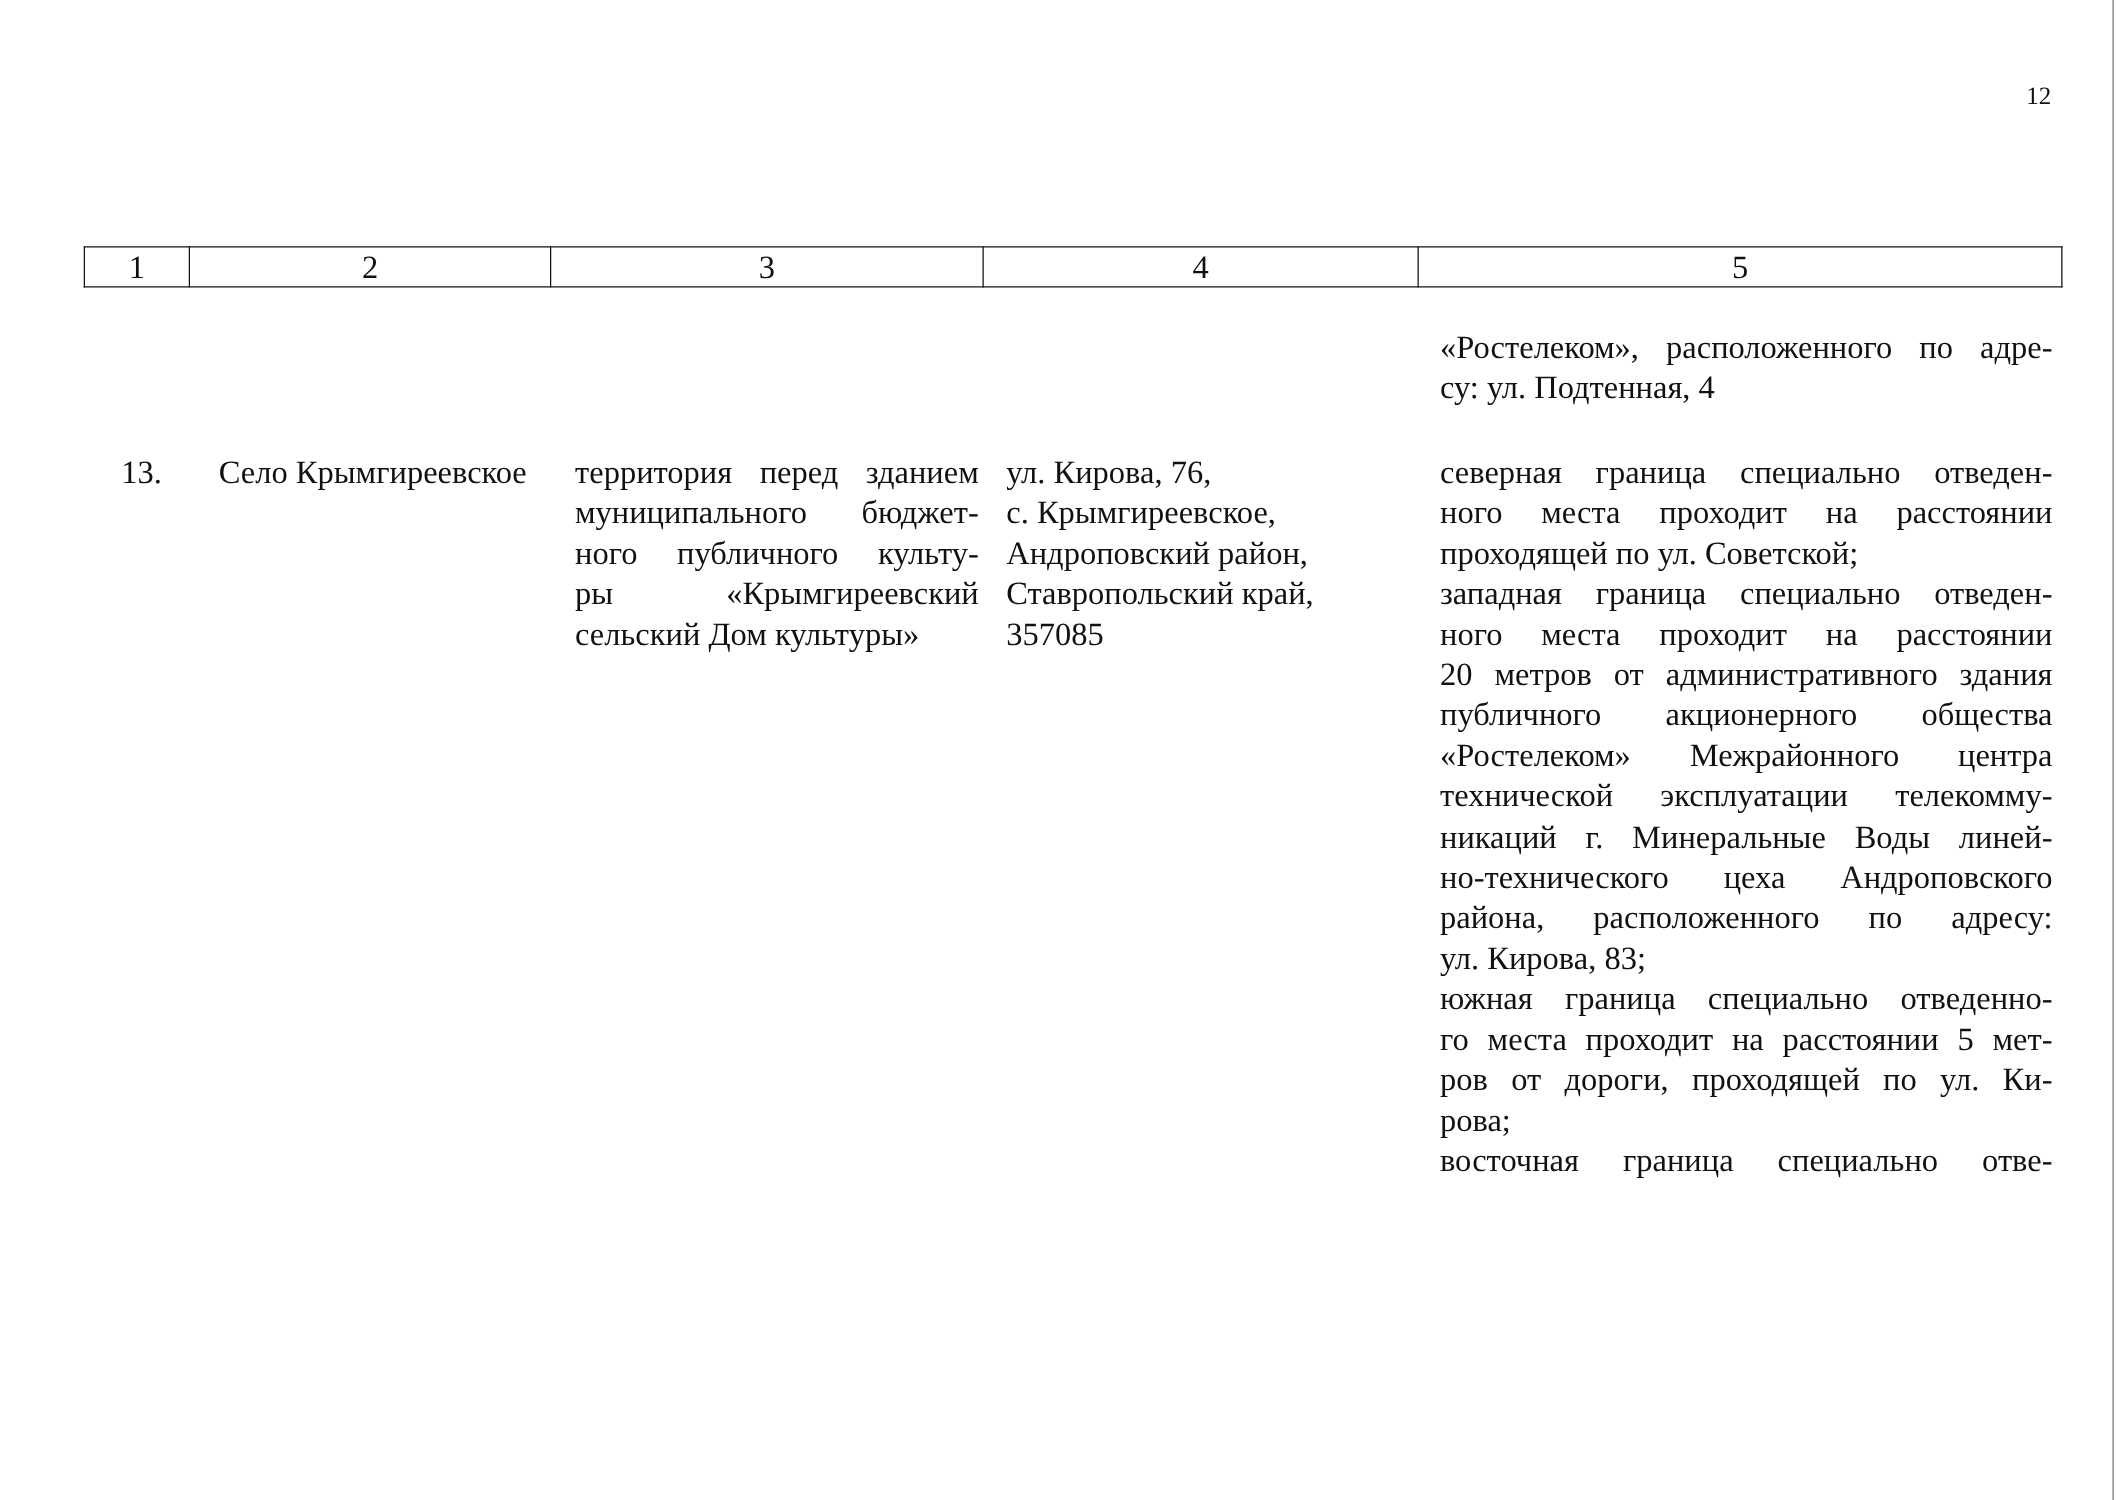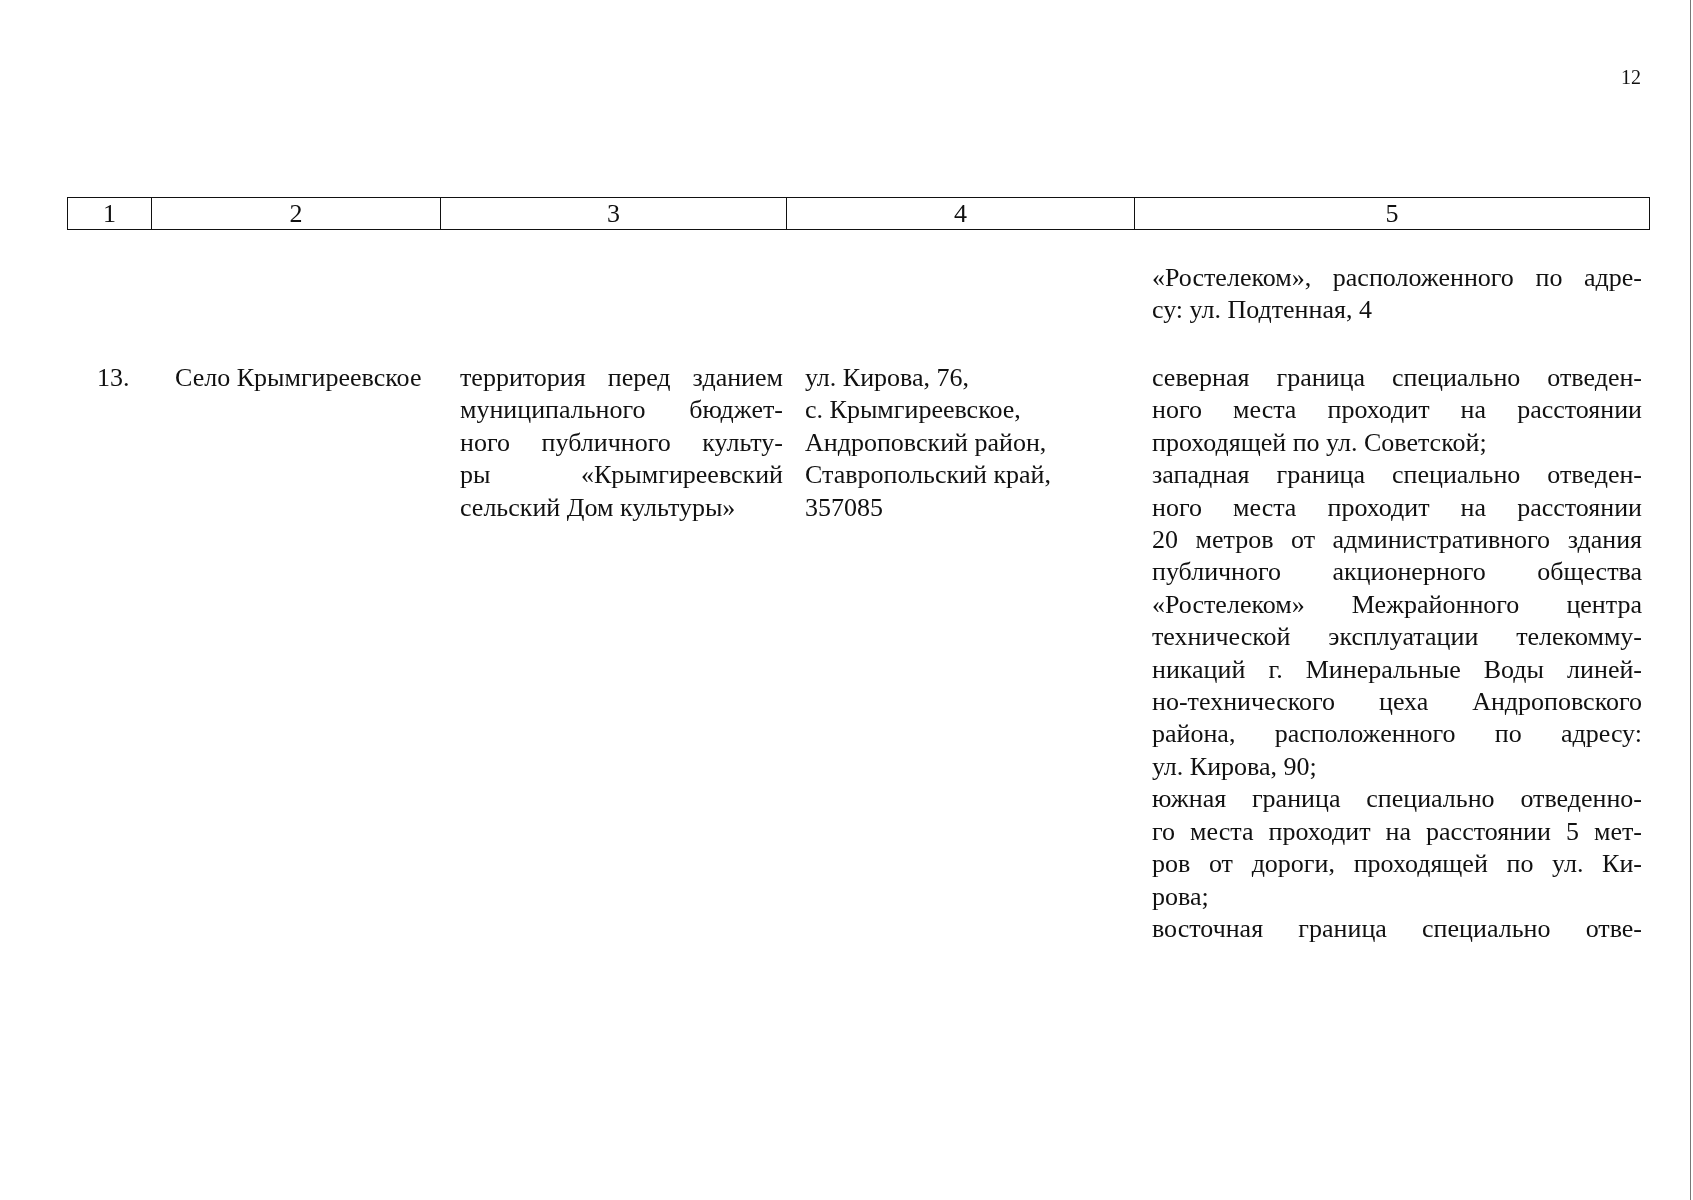--- a/index.html
+++ b/index.html
@@ -62,19 +62,19 @@
   <span class="jline last">проходящей по ул. Советской;</span>
   <span class="jline">западная граница специально отведен-</span>
   <span class="jline">ного места проходит на расстоянии</span>
   <span class="jline">20 метров от административного здания</span>
   <span class="jline">публичного акционерного общества</span>
   <span class="jline">«Ростелеком» Межрайонного центра</span>
   <span class="jline">технической эксплуатации телекомму-</span>
   <span class="jline">никаций г. Минеральные Воды линей-</span>
   <span class="jline">но-технического цеха Андроповского</span>
   <span class="jline">района, расположенного по адресу:</span>
-  <span class="jline last">ул. Кирова, 90;</span>
+  <span class="jline last">ул. Кирова, 83;</span>
   <span class="jline">южная граница специально отведенно-</span>
   <span class="jline">го места проходит на расстоянии 5 мет-</span>
   <span class="jline">ров от дороги, проходящей по ул. Ки-</span>
   <span class="jline last">рова;</span>
   <span class="jline">восточная граница специально отве-</span>
 </div>
 
 </body></html>

